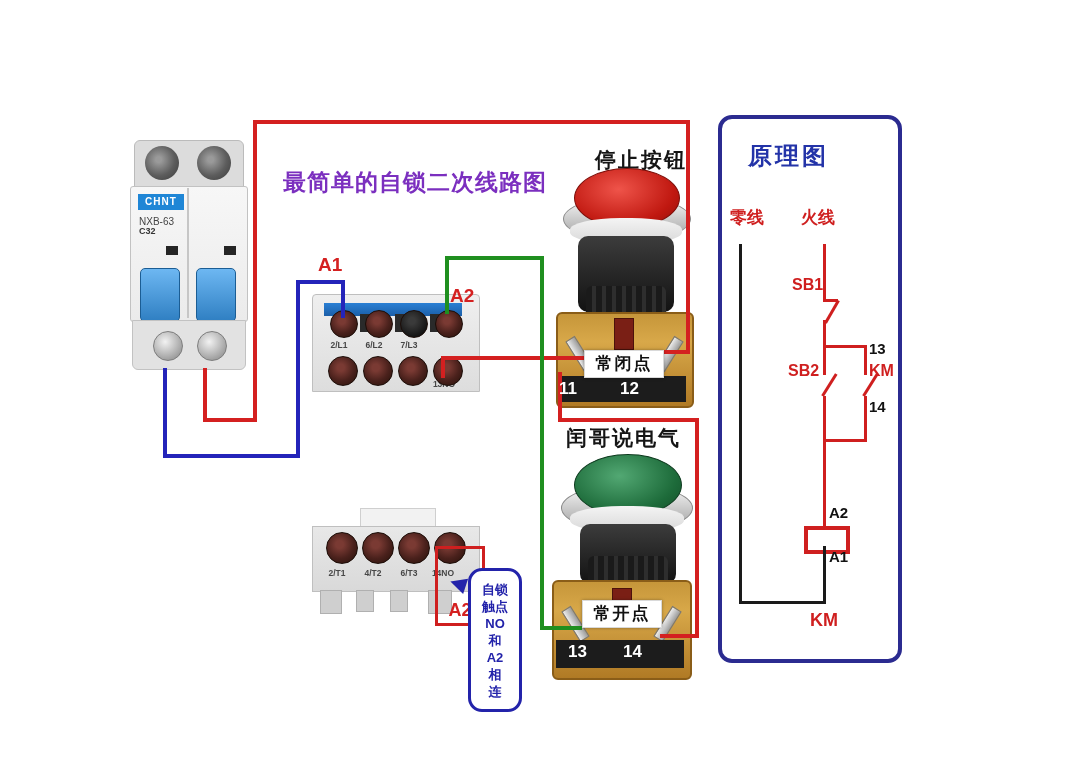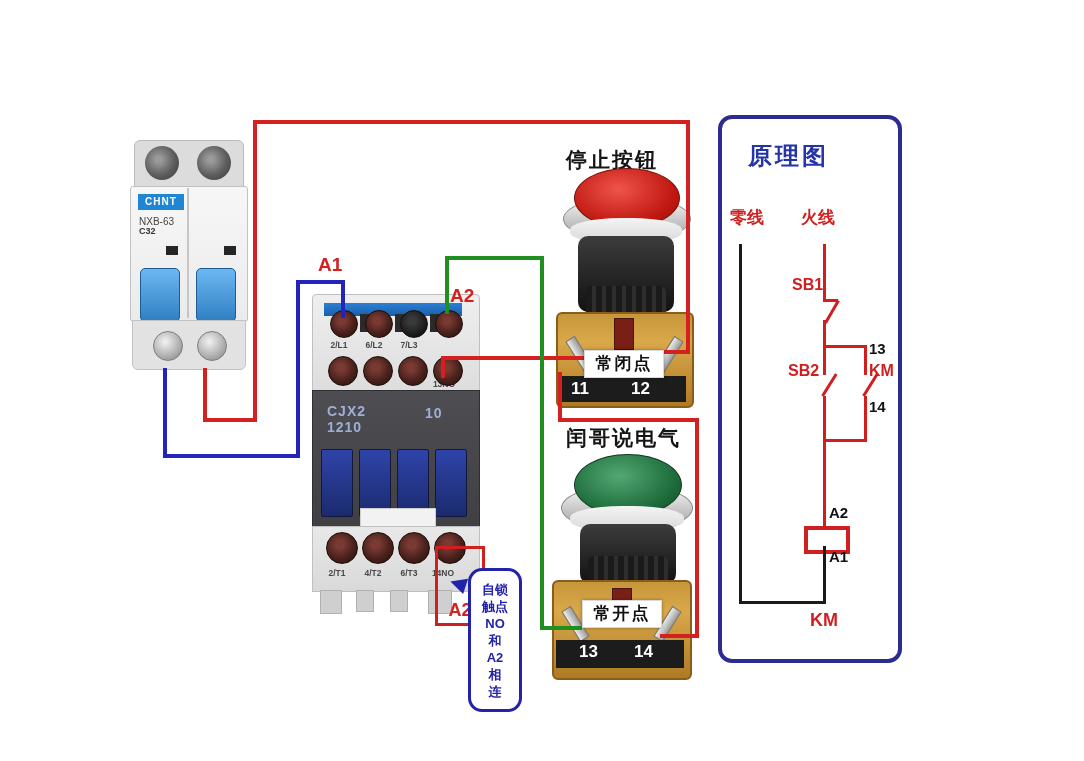--- a/index.html
+++ b/index.html
@@ -64,21 +64,21 @@
   .pb-cap-green{border-radius:50%;background:radial-gradient(ellipse at 42% 35%,#52a873,#1d6b3a 65%,#124a27);border:1px solid #0d3a1e;}
   .pb-white{border-radius:45%;background:linear-gradient(180deg,#f4f4f4,#d8d8d8);}
   .pb-body{background:linear-gradient(180deg,#3c3c3c,#121212);border-radius:10px;}
   .pb-collar{background:repeating-linear-gradient(90deg,#1a1a1a 0 6px,#2e2e2e 6px 10px);border-radius:6px;}
   .pb-base{background:linear-gradient(180deg,#c6963a,#d8a849 30%,#b07a25);border:2px solid #8a5d18;border-radius:6px;}
   .pb-base-strip{background:#1c1c1c;}
   .pb-metal{width:9px;height:34px;background:linear-gradient(90deg,#ededed,#9b9b9b);border:1px solid #777;}
   .pb-slot{width:18px;height:30px;background:#7a1f15;border:1px solid #4c120b;}
   .contact-tag{position:absolute;background:#ffffff;border:1px solid #d9d9d9;color:#111;
                font-size:17px;font-weight:800;text-align:center;letter-spacing:2px;box-shadow:0 0 3px rgba(0,0,0,.35);}
-  .term-num{position:absolute;width:30px;height:24px;color:#ffffff;font-size:17px;font-weight:800;text-align:right;line-height:24px;}
+  .term-num{position:absolute;width:30px;height:24px;color:#ffffff;font-size:17px;font-weight:800;text-align:left;line-height:24px;}
 
   
   .a2-box{left:435px;top:546px;width:44px;height:74px;border:3px solid #cf1f1f;background:transparent;}
   .a2-box-lbl{position:absolute;left:0;right:0;bottom:2px;text-align:center;font-size:18px;font-weight:800;color:#d42020;}
   .callout{left:468px;top:568px;width:48px;height:138px;border:3px solid #2323aa;border-radius:14px;background:#fff;
            display:flex;flex-direction:column;align-items:center;justify-content:center;}
   .callout span{font-size:13px;font-weight:800;color:#2323aa;line-height:17px;}
   .callout-tail{left:450px;top:576px;width:0;height:0;border-top:8px solid transparent;
                 border-bottom:8px solid transparent;border-right:16px solid #2323aa;transform:rotate(18deg);}
 
@@ -91,20 +91,21 @@
   .ln-blk{background:#1a1a1a;}
   .ln-red{background:#cf1f1f;}
   .slash{width:3px;height:26px;background:#cf1f1f;}
   .coil-rect{left:804px;top:526px;width:38px;height:20px;border:4px solid #cf1f1f;background:#fff;}
 </style>
 </head>
 <body>
 
 <div class="stage">
 
+  <div class="txt sub-caption">最简单的自锁二次线路图</div>
 
   <div class="abs breaker">
     <div class="abs bk-cap">
       <div class="abs bk-vent" style="left:10px;top:5px;"></div>
       <div class="abs bk-vent" style="left:62px;top:5px;"></div>
     </div>
     <div class="abs bk-body"></div>
     <div class="abs bk-divider"></div>
     <div class="abs bk-brand">CHNT</div>
     <div class="txt bk-model" style="position: absolute; left: 9px; top: 76px;">NXB-63</div>
@@ -130,46 +131,37 @@
     <div class="abs ct-block" style="left:118px;top:28px;"></div>
     <div class="abs screw screw-sm" style="left:123px;top:24px;"></div>
     <span class="ct-lbl" style="left:10px;top:54px;">2/L1</span>
     <span class="ct-lbl" style="left:45px;top:54px;">6/L2</span>
     <span class="ct-lbl" style="left:80px;top:54px;">7/L3</span>
     <span class="ct-lbl" style="left:115px;top:54px;margin-top:39px;">13NO</span>
     <div class="abs screw screw-md" style="left:16px;top:70px;"></div>
     <div class="abs screw screw-md" style="left:51px;top:70px;"></div>
     <div class="abs screw screw-md" style="left:86px;top:70px;"></div>
     <div class="abs screw screw-md" style="left:121px;top:70px;"></div>
-    <div class="abs ct-mid">
-      <div class="txt ct-model" style="left:14px;top:12px;">CJX2</div>
-      <div class="txt ct-model" style="left:14px;top:28px;">1210</div>
-      <div class="txt ct-model" style="left:112px;top:14px;">10</div>
-      <div class="abs ct-key" style="left:8px;top:58px;"></div>
-      <div class="abs ct-key" style="left:46px;top:58px;"></div>
-      <div class="abs ct-key" style="left:84px;top:58px;"></div>
-      <div class="abs ct-key" style="left:122px;top:58px;"></div>
-    </div>
     <div class="abs ct-strip"></div>
     <div class="abs ct-bot"></div>
     <div class="abs screw screw-lg" style="left:14px;top:246px;"></div>
     <div class="abs screw screw-lg" style="left:50px;top:246px;"></div>
     <div class="abs screw screw-lg" style="left:86px;top:246px;"></div>
     <div class="abs screw screw-lg" style="left:122px;top:246px;"></div>
     <span class="ct-lbl" style="left:8px;top:282px;">2/T1</span>
     <span class="ct-lbl" style="left:44px;top:282px;">4/T2</span>
     <span class="ct-lbl" style="left:80px;top:282px;">6/T3</span>
     <span class="ct-lbl" style="left:114px;top:282px;">14NO</span>
     <div class="abs ct-foot" style="left:8px;top:304px;width:20px;height:22px;"></div>
     <div class="abs ct-foot" style="left:44px;top:304px;width:16px;height:20px;"></div>
     <div class="abs ct-foot" style="left:78px;top:304px;width:16px;height:20px;"></div>
     <div class="abs ct-foot" style="left:116px;top:304px;width:22px;height:22px;"></div>
   </div>
 
-  <div class="txt pb-label" style="left:566px;top:146px;">停止按钮</div>
+  <div class="txt pb-label" style="left:595px;top:146px;">停止按钮</div>
   <div class="abs pb-ring" style="left:563px;top:196px;width:126px;height:44px;"></div>
   <div class="abs pb-cap-red" style="left:574px;top:168px;width:104px;height:58px;"></div>
   <div class="abs pb-white" style="left:570px;top:218px;width:112px;height:26px;"></div>
   <div class="abs pb-body" style="left:578px;top:236px;width:96px;height:76px;"></div>
   <div class="abs pb-collar" style="left:586px;top:286px;width:80px;height:38px;"></div>
   <div class="abs pb-base" style="left:556px;top:312px;width:134px;height:92px;">
     <div class="abs pb-slot" style="left:56px;top:4px;"></div>
     <div class="abs pb-metal" style="left:16px;top:22px;transform:rotate(-32deg);"></div>
     <div class="abs pb-metal" style="left:106px;top:22px;transform:rotate(32deg);"></div>
     <div class="abs pb-base-strip" style="left:2px;top:62px;width:126px;height:26px;"></div>

